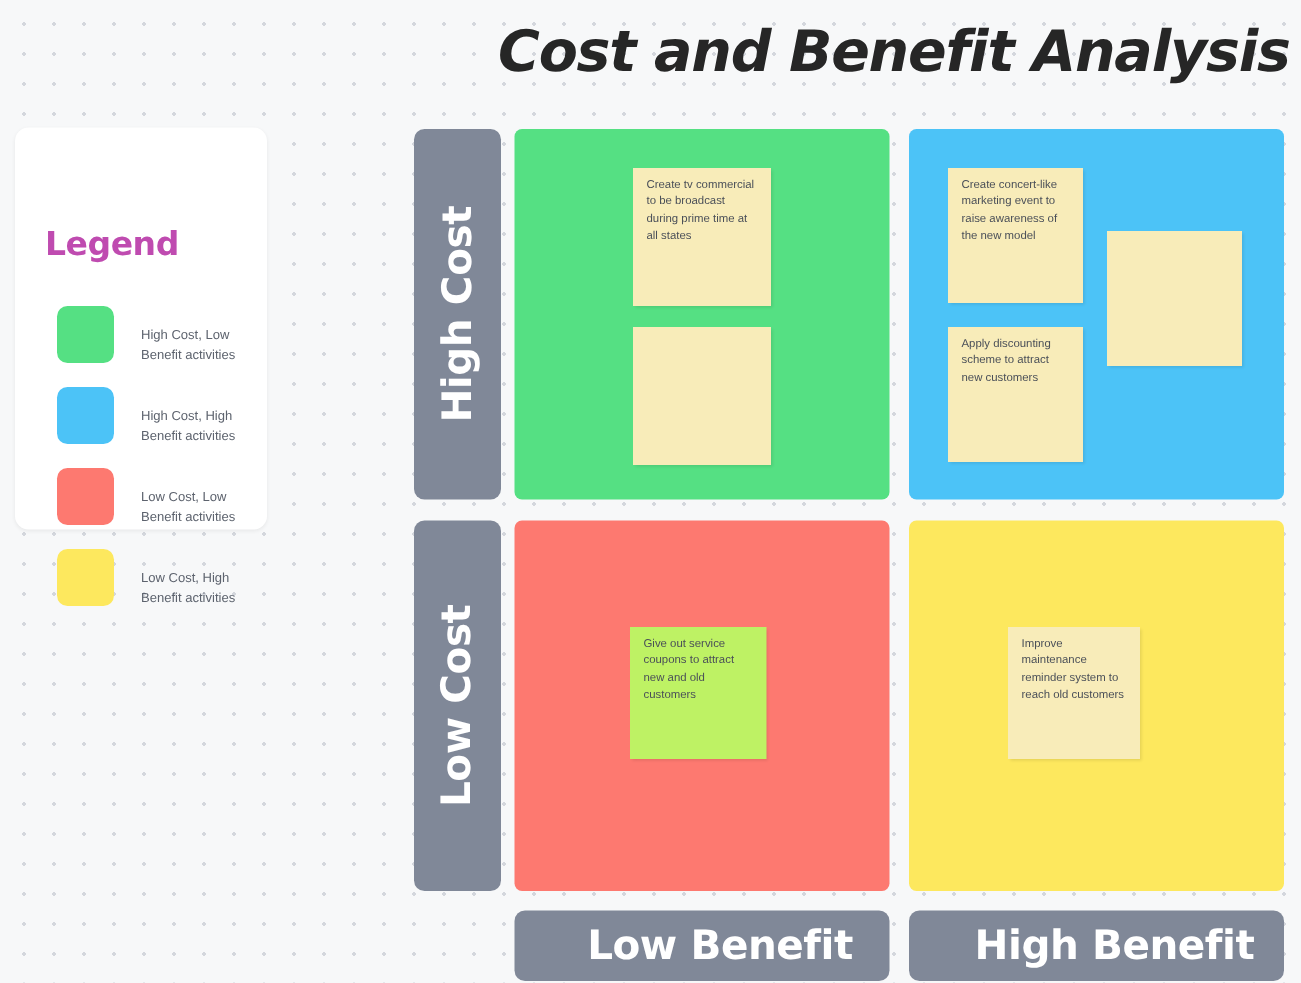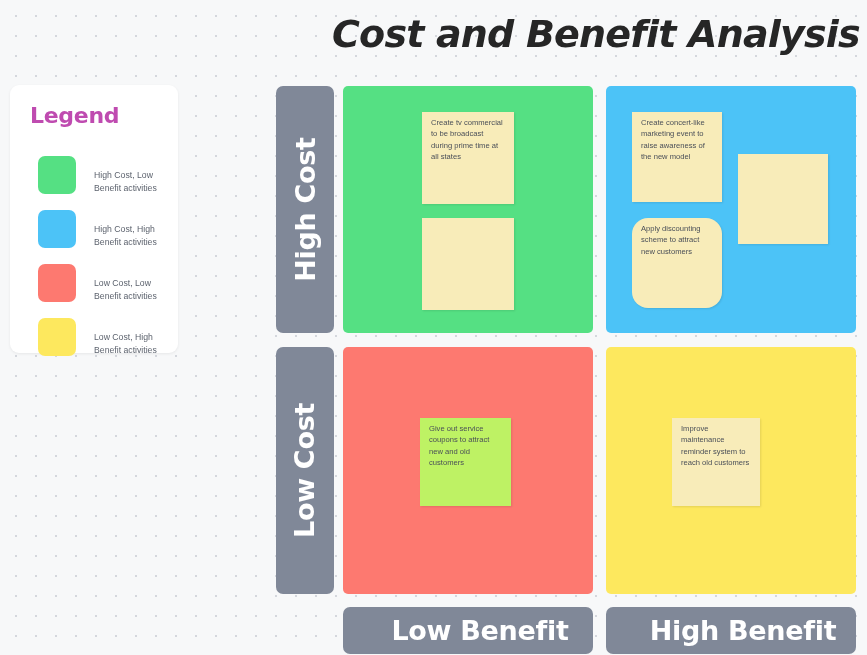--- a/index.html
+++ b/index.html
@@ -48,20 +48,21 @@
     padding: 18px 16px 0 16px;
   }
   .legend-title {
     font-family: "DejaVu Sans", sans-serif;
     font-size: 22px;
     font-weight: 800;
     color: #bf4bb0;
     letter-spacing: -0.3px;
     margin-bottom: 12px;
     margin-left: 4px;
+    margin-top: 48px;
   }
   .legend-row {
     display: flex;
     align-items: flex-end;
     height: 54px;
   }
   .legend-swatch {
     width: 38px;
     height: 38px;
     border-radius: 7px;
@@ -175,16 +176,16 @@
 <div class="quadrant" id="quadrant-high-cost-low-benefit" style="background: rgb(85, 224, 131);"></div>
 <div class="quadrant" id="quadrant-high-cost-high-benefit" style="background: rgb(76, 195, 247);"></div>
 <div class="quadrant" id="quadrant-low-cost-low-benefit" style="background: rgb(253, 121, 112);"></div>
 <div class="quadrant" id="quadrant-low-cost-high-benefit" style="background: rgb(253, 232, 94);"></div>
 
 <div id="sticky-layer">
     <div class="sticky" style="left: 422px; top: 112px; width: 92px; height: 92px; background: rgb(248, 236, 185);">Create tv commercial to be broadcast during prime time at all states</div>
     <div class="sticky" style="left: 422px; top: 218px; width: 92px; height: 92px; background: rgb(248, 236, 185);"></div>
     <div class="sticky" style="left: 632px; top: 112px; width: 90px; height: 90px; background: rgb(248, 236, 185);">Create concert-like marketing event to raise awareness of the new model</div>
     <div class="sticky" style="left: 738px; top: 154px; width: 90px; height: 90px; background: rgb(248, 236, 185);"></div>
-    <div class="sticky" style="left: 632px; top: 218px; width: 90px; height: 90px; background: rgb(248, 236, 185); border-radius: 16px;">Apply discounting scheme to attract new customers</div>
+    <div class="sticky" style="left: 632px; top: 218px; width: 90px; height: 90px; background: rgb(248, 236, 185);">Apply discounting scheme to attract new customers</div>
     <div class="sticky" style="left: 420px; top: 418px; width: 91px; height: 88px; background: #bef264;">Give out service coupons to attract new and old customers</div>
     <div class="sticky" style="left: 672px; top: 418px; width: 88px; height: 88px; background: rgb(248, 236, 185);">Improve maintenance reminder system to reach old customers</div>
   </div>
 
 </body></html>

